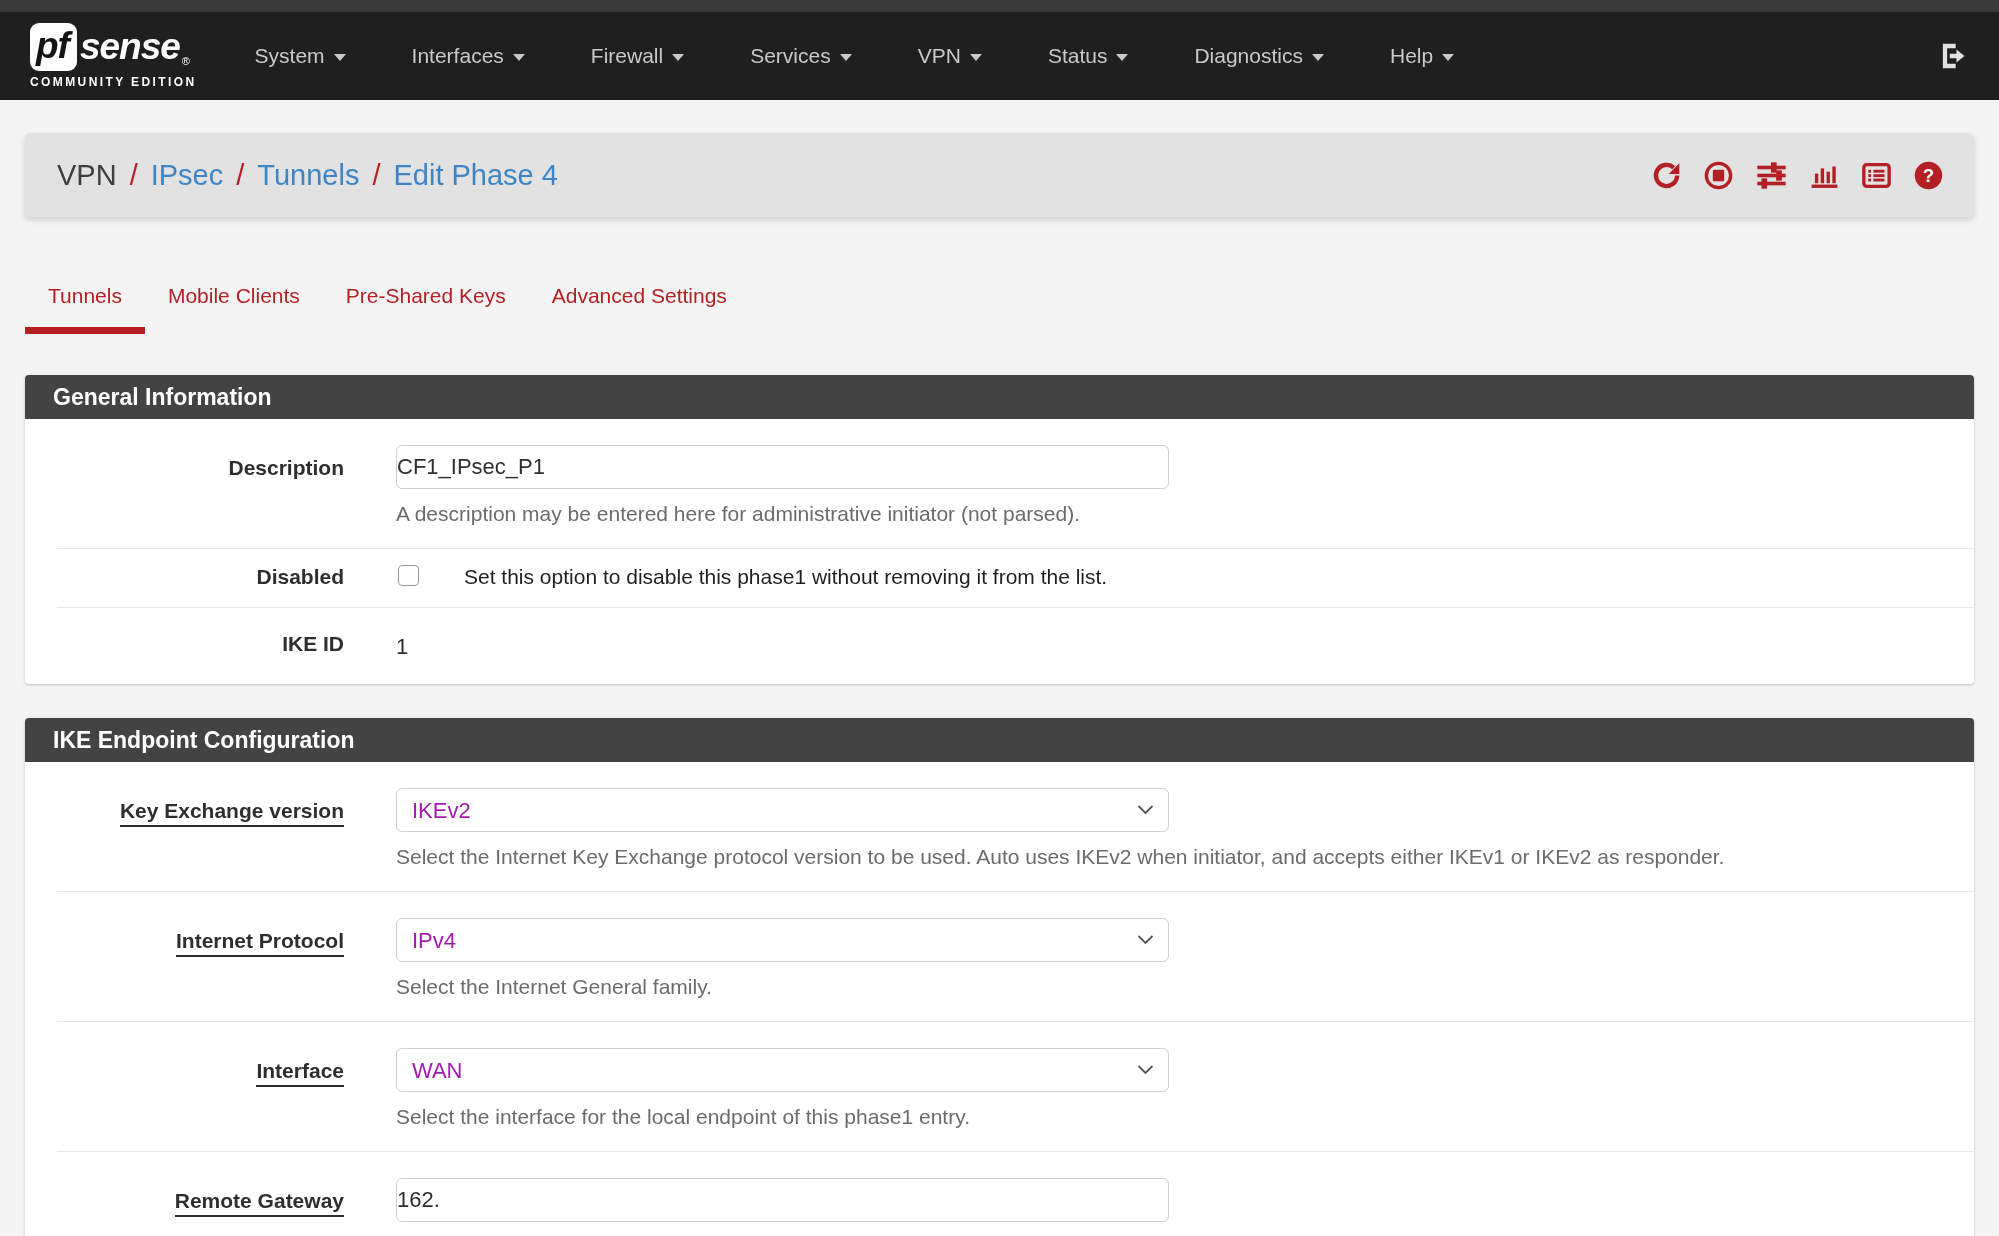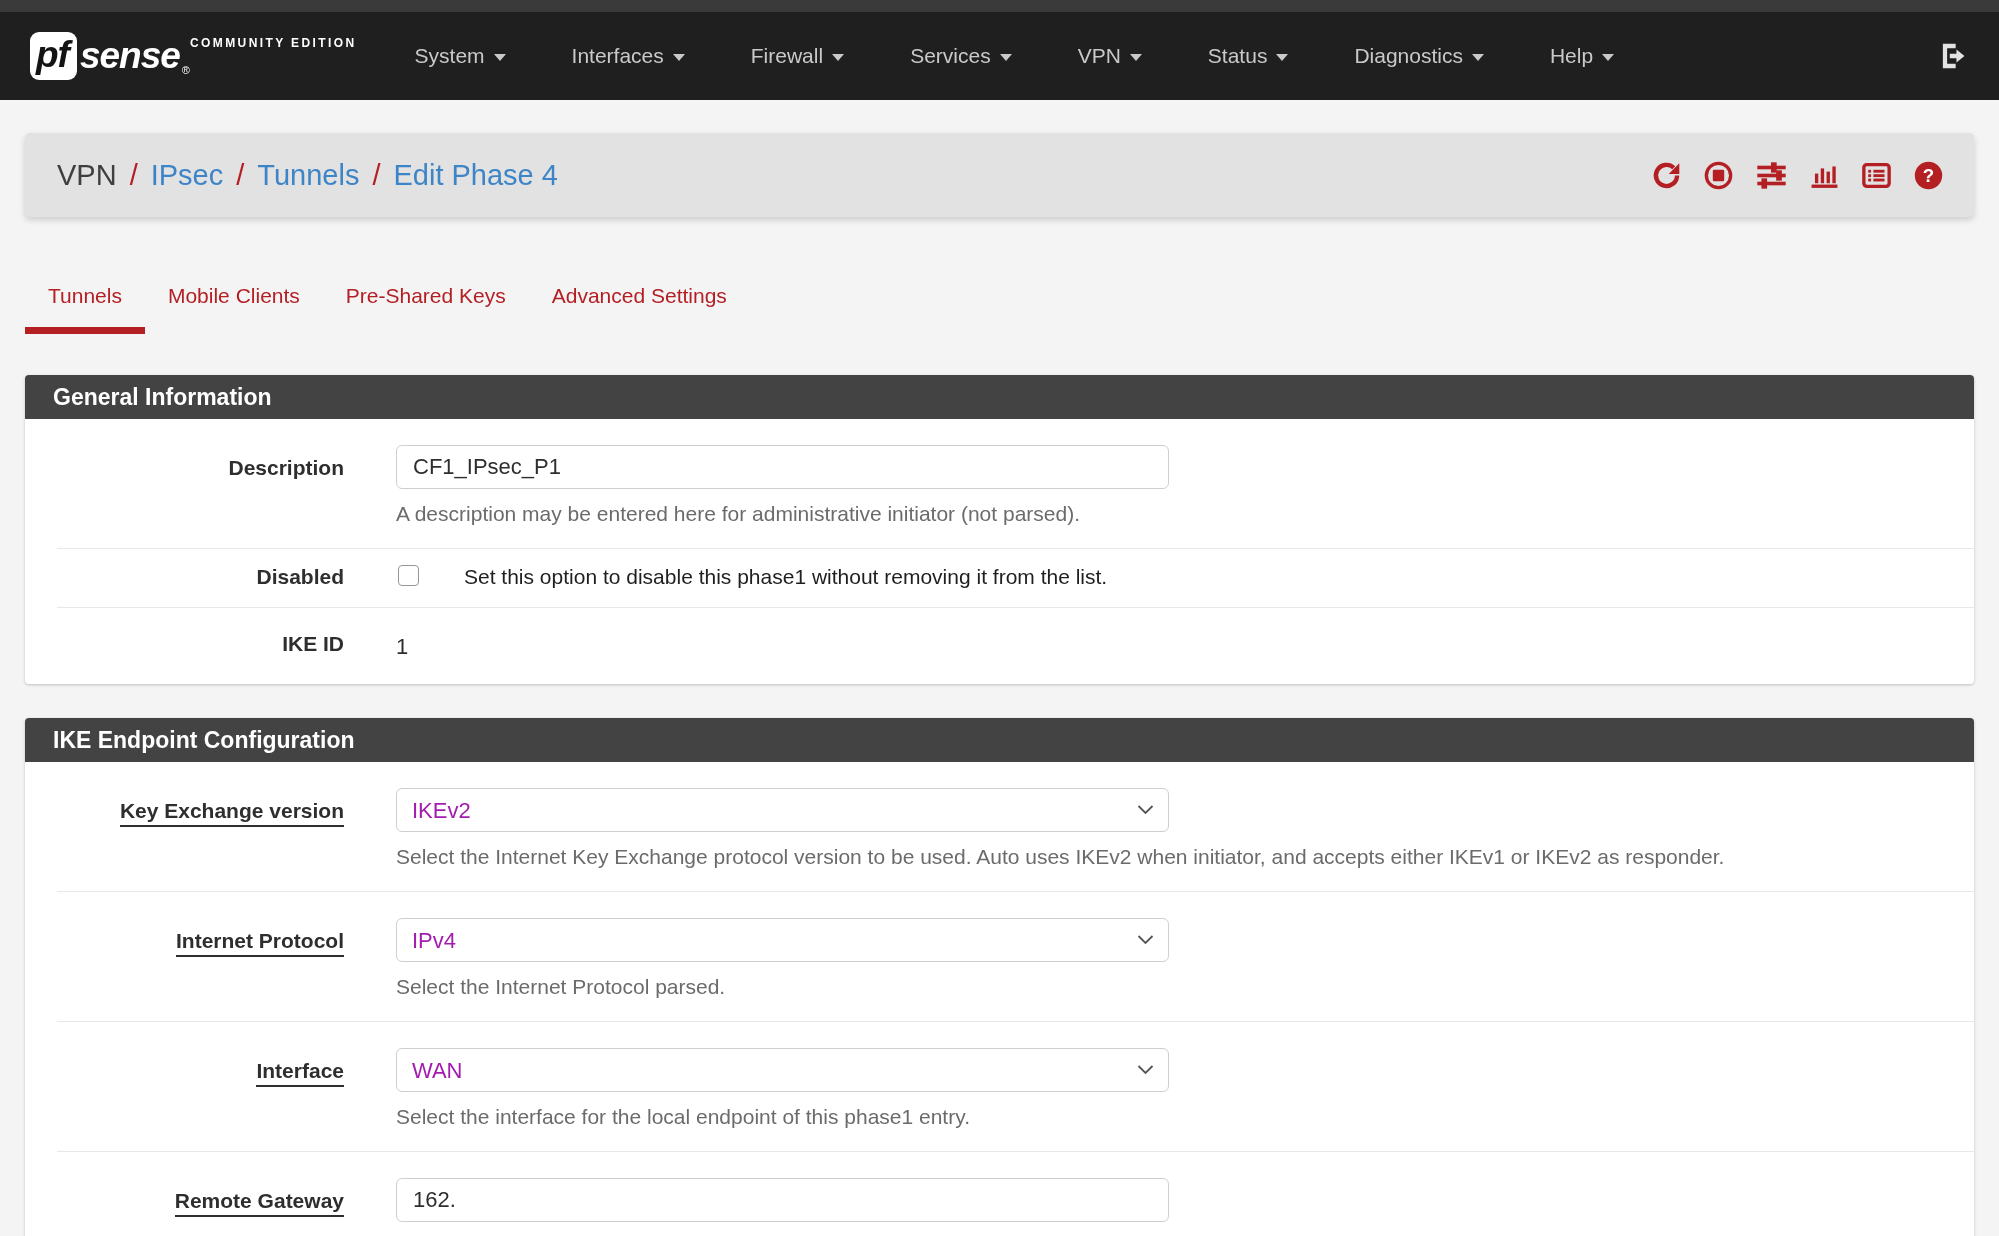--- a/index.html
+++ b/index.html
@@ -9,21 +9,21 @@
     background:#f4f4f4;
     font-family:"Liberation Sans", sans-serif;
     color:#2e2e2e;
   }
   
   .topstrip { height:12px; background:#3a3a3a; }
   .navbar {
     height:88px; background:#1f1f1f;
     display:flex; align-items:center; padding:0 30px;
   }
-  .brand { display:flex; flex-direction:row; margin-right:34px; }
+  .brand { display:flex; flex-direction:column; margin-right:34px; }
   .brand-main { display:flex; align-items:center; }
   .pf-box {
     background:#ffffff; color:#141414; font-style:italic; font-weight:bold;
     font-size:37px; line-height:1.0; padding:4px 8px 7px 6px; border-radius:9px;
     letter-spacing:-1px;
   }
   .brand-sense {
     color:#ffffff; font-style:italic; font-weight:bold; font-size:37px;
     letter-spacing:-1px; margin-left:3px;
   }
@@ -87,21 +87,21 @@
   .row-label {
     width:339px; min-width:339px; text-align:right; padding-right:52px;
     font-weight:bold; font-size:21px; color:#2e2e2e; padding-top:11px;
   }
   .form-row.compact .row-label, .form-row.plainval .row-label { padding-top:0; }
   .row-label .u { border-bottom:2px solid #2e2e2e; padding-bottom:3px; }
   .row-control { flex:1; padding-right:40px; }
 
   .text-input {
     width:773px; height:44px; border:1px solid #cfcfcf; border-radius:6px;
-    padding:0 16px; font-size:22px; color:#2e2e2e; background:#fff;
+    padding:0 0; font-size:22px; color:#2e2e2e; background:#fff;
     font-family:"Liberation Sans", sans-serif; outline:none;
   }
   .select-wrap { position:relative; width:773px; height:44px; }
   .select-wrap select {
     width:100%; height:100%; appearance:none; -webkit-appearance:none;
     border:1px solid #cfcfcf; border-radius:6px; background:#fff;
     padding:0 44px 0 15px; font-size:22px; color:#a21caf;
     font-family:"Liberation Sans", sans-serif; outline:none; cursor:pointer;
   }
   .select-wrap .chev {
@@ -310,21 +310,21 @@
         <div class="select-wrap">
           <select>
             <option>IPv4</option>
           </select>
           <span class="chev">
             <svg width="17" height="11" viewBox="0 0 17 11">
                 <path d="M1.5 1.5l7 7 7-7" fill="none" stroke="#555" stroke-width="1.8"></path>
               </svg>
           </span>
         </div>
-        <div class="helper">Select the Internet Protocol parsed.</div>
+        <div class="helper">Select the Internet General family.</div>
       </div>
     </div>
 
     <div class="form-row">
       <div class="row-label">
         <span class="u">Interface</span>
       </div>
       <div class="row-control">
         <div class="select-wrap">
           <select>

